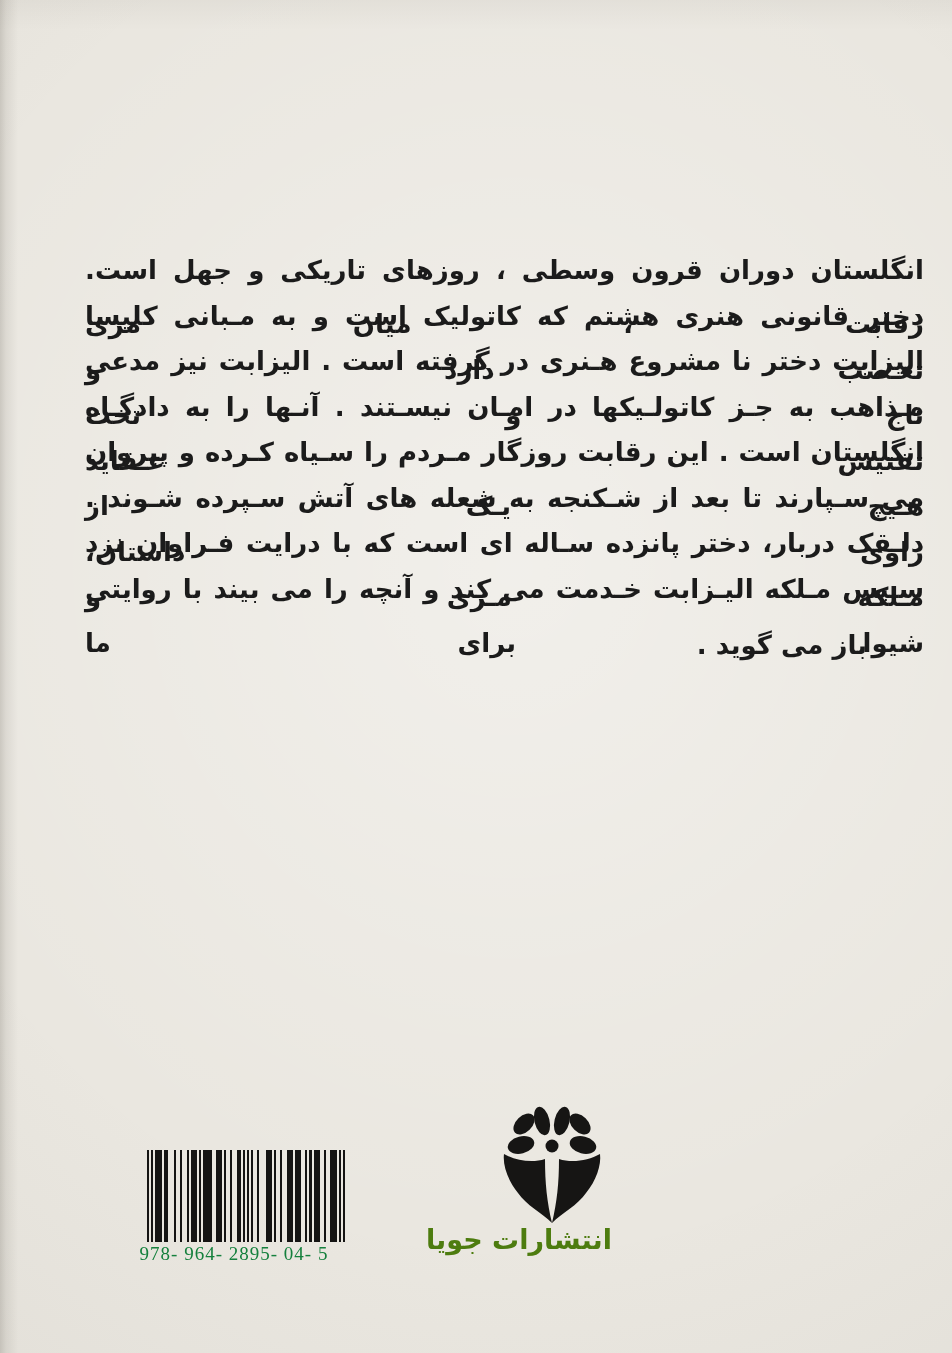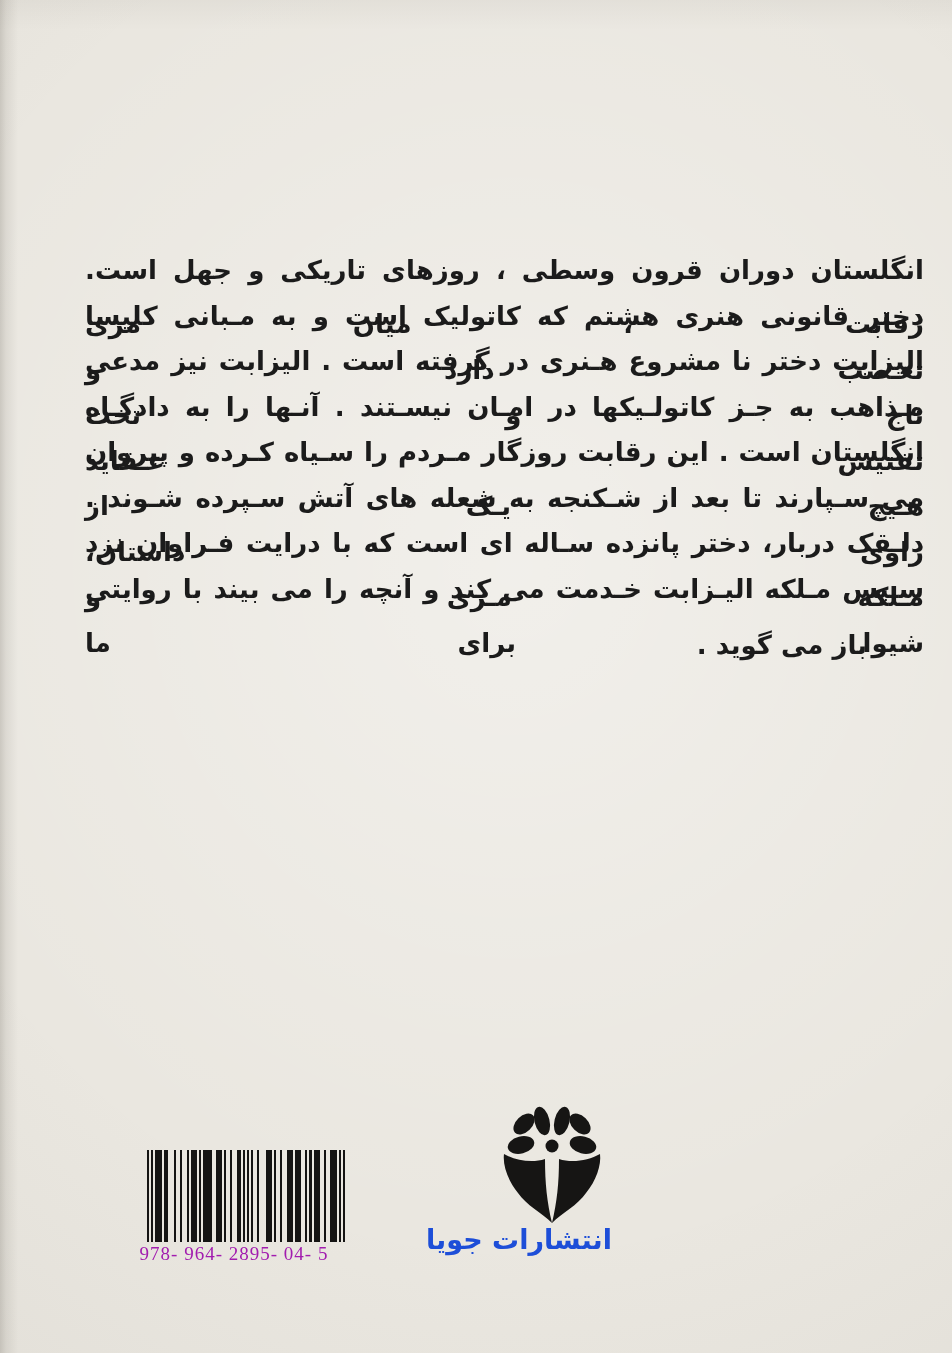--- a/index.html
+++ b/index.html
@@ -33,30 +33,30 @@
   }
   
   .barcode{position:absolute;left:147px;top:1150px;width:198px;}
   .bars{display:flex;width:198px;height:92px;align-items:stretch;}
   .bars div{flex-basis:0;}
   .bc-bar{background:#151413;}
   .bc-space{background:transparent;}
   .bc-num{
     margin-top:1px;text-align:center;transform:translateX(-12px);
     font-family:"Liberation Serif","DejaVu Serif",serif;
-    font-size:19px;color:#a21caf;letter-spacing:1px;white-space:nowrap;
+    font-size:19px;color:#15803d;letter-spacing:1px;white-space:nowrap;
   }
   
   .logo{position:absolute;left:502px;top:1104px;width:100px;height:126px;}
   .logo svg{display:block;width:100%;height:100%;}
   .pubname{
     position:absolute;left:468px;top:1224px;width:144px;
     direction:rtl;text-align:center;
     font-family:"DejaVu Sans",sans-serif;
-    font-weight:700;font-size:27px;color:#1d4ed8;white-space:nowrap;
+    font-weight:700;font-size:27px;color:#4d7c0f;white-space:nowrap;
   }
 </style>
 </head>
 <body>
 
 <div class="paper"></div>
 
 <div class="synopsis">
   <div class="line">انگلستان دوران قرون وسطی ، روزهای تاریکی و جهل است. رقابت ، میان مری</div>
   <div class="line">دختر قانونی هنری هشتم که کاتولیک است و به مـبانی کلیسا تعـصب دارد و</div>

